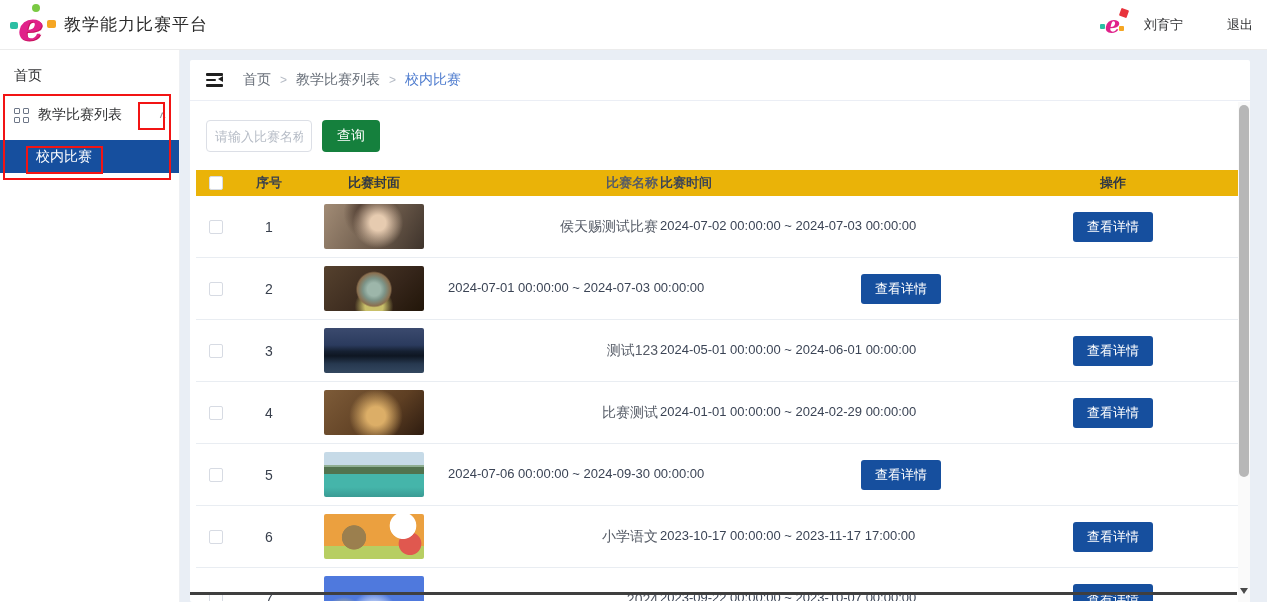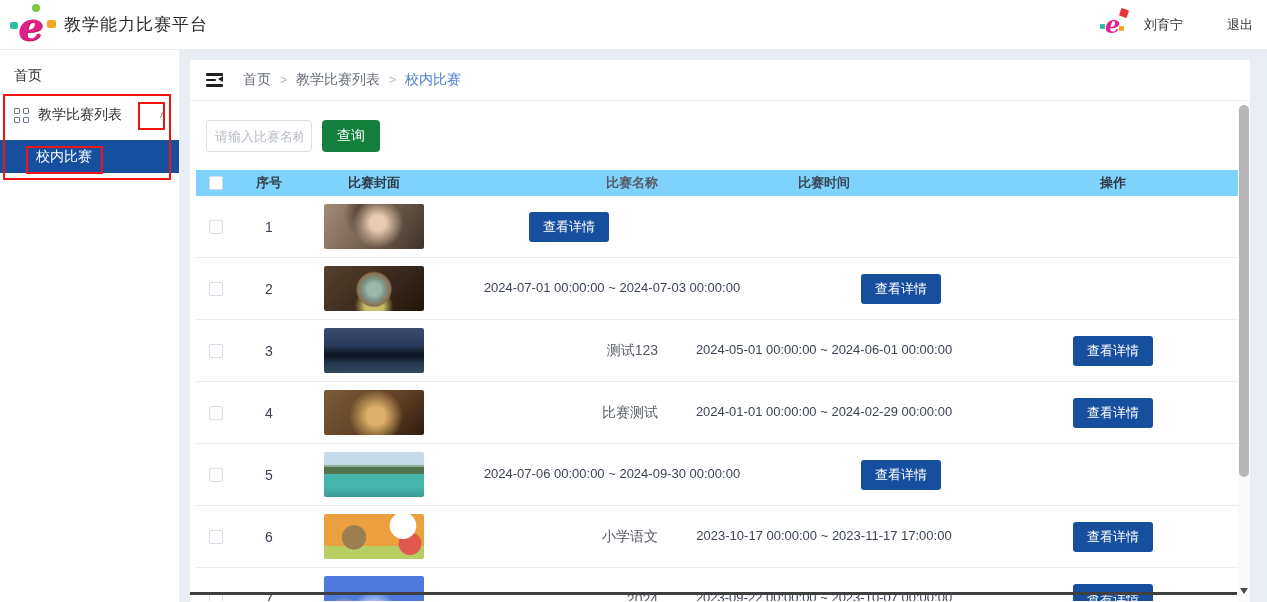--- a/index.html
+++ b/index.html
@@ -61,27 +61,27 @@
     padding:0 8px; font-size:13px; color:#303133; outline:none;
     font-family:"Liberation Sans","DejaVu Sans",sans-serif; }
   .search-input::placeholder { color:#b6bcc6; }
   .btn-primary { height:32px; padding:0 15px; background:#15803d; color:#fff; border:none;
     border-radius:4px; font-size:14px; cursor:pointer;
     font-family:"Liberation Sans","DejaVu Sans",sans-serif; }
 
   
   .tbl { margin:18px 6px 0 6px; }
   .trow { display:flex; align-items:center; }
-  .thead { background:#7dd3fc; height:26px; font-size:13px; font-weight:700; color:#313845; }
+  .thead { background:#eab308; height:26px; font-size:13px; font-weight:700; color:#313845; }
   .tbody-row { height:62px; border-bottom:1px solid #e9edf2; font-size:14px; }
   .c-check { width:40px; display:flex; justify-content:center; }
   .c-num   { width:66px; text-align:center; color:#39404d; }
   .c-cover { width:144px; display:flex; justify-content:center; }
   .c-name  { width:212px; text-align:right; color:#555b66; }
-  .c-time  { width:332px; text-align:center; color:#3b4455; font-size:13px;
+  .c-time  { width:332px; color:#3b4455; font-size:13px;
     line-height:1.55; word-break:break-all; padding:0 2px; }
   .c-act   { width:246px; display:flex; justify-content:center; }
   .checkbox { width:14px; height:14px; border:1px solid #d7dbe3; border-radius:2px;
     background:#fff; cursor:pointer; }
   .btn-detail { height:30px; padding:0 14px; background:#164f9e; color:#fff; border:none;
     border-radius:3px; font-size:13px; cursor:pointer;
     font-family:"Liberation Sans","DejaVu Sans",sans-serif; }
   .cover { width:100px; height:45px; border-radius:2px; }
 
   .cover-1 { background:
@@ -215,20 +215,22 @@
       </div>
 
       <div class="trow tbody-row">
         <div class="c-check">
             <span class="checkbox"></span>
           </div>
         <div class="c-num">1</div>
         <div class="c-cover">
             <div class="cover cover-1" title="anime-girl-portrait"></div>
           </div>
+        <div class="c-name">侯天赐测试比赛</div>
+        <div class="c-time">2024-07-02 00:00:00 ~ 2024-07-03 00:00:00</div>
         <div class="c-act">
             <button class="btn-detail">查看详情</button>
           </div>
       </div>
 
       <div class="trow tbody-row">
         <div class="c-check">
             <span class="checkbox"></span>
           </div>
         <div class="c-num">2</div>

